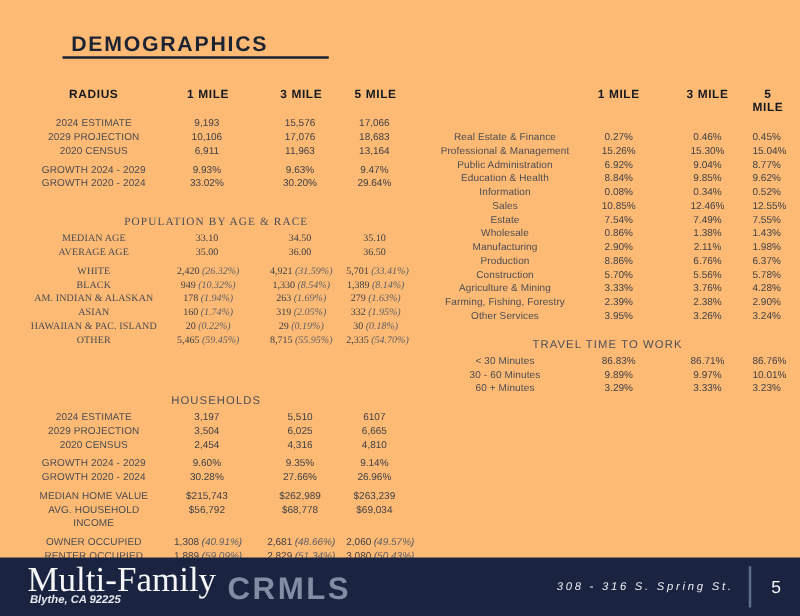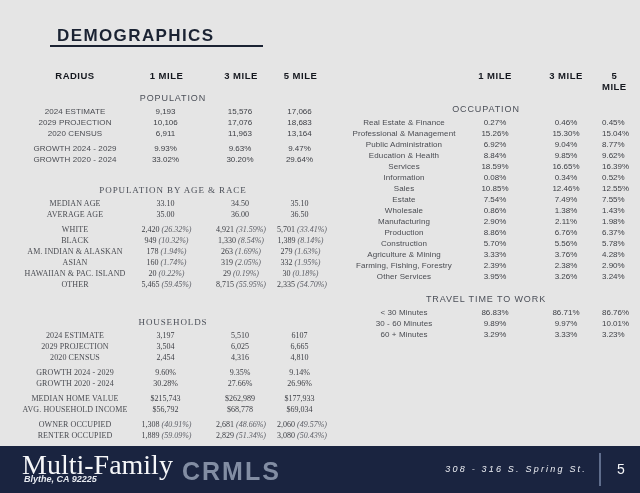--- a/index.html
+++ b/index.html
@@ -1,18 +1,18 @@
 <!DOCTYPE html>
 <html><head>
 <meta charset="utf-8">
 <style>
   * { margin:0; padding:0; box-sizing:border-box; }
   html,body { background:#ffffff; }
   .page {
-    position:relative; width:640px; height:493px; background:#e5e5e5;
+    position:relative; width:640px; height:493px; background:#fdba74;
     font-family:"Liberation Sans", sans-serif; overflow:hidden;
   }
   .title {
     position:absolute; left:57px; top:26px;
     font-size:17px; font-weight:bold; letter-spacing:1.4px; color:#1b2333;
   }
   .title-underline {
     position:absolute; left:50px; top:45px; width:213px; height:2px; background:#1b2333;
   }
   .col { position:absolute; top:70px;text-align:center; }
@@ -20,21 +20,21 @@
   .col-right { left:348px; width:276px; }
   .hdr-row, .row { display:grid; align-items:baseline; }
   .col-left  .hdr-row, .col-left  .row { grid-template-columns:106px 77px 72px 1fr; }
   .col-right .hdr-row, .col-right .row { grid-template-columns:112px 70px 72px 1fr; }
   .hdr-row { font-weight:bold; font-size:9.5px; letter-spacing:0.5px; color:#15181f; }
   .section-heading {
     font-size:9px; letter-spacing:0.9px; color:#4b4f58; margin-bottom:3px;
   }
   .sec { margin-top:12px; }
   .sec-agerace { margin-top:20px;font-family:Liberation Serif, serif; }
-  .sec-households { margin-top:27px;font-family:Liberation Serif, serif; }
+  .sec-households { margin-top:38px; }
   .sec-travel { margin-top:12px; }
   .row { font-size:8px; line-height:11px; color:#3d3f45; }
   .row.gap { margin-top:4px; }
   .lbl { color:#4a4c52; letter-spacing:0.1px; }
   .p { font-style:italic; color:#5c5e66; margin-left:2px; }
   .footer {
     position:absolute; left:0; top:446px; width:640px; height:47px; background:#1a2440;
   }
   .property-type {
     position:absolute; left:22px; top:3px;
@@ -70,21 +70,20 @@
 
   <div class="col col-left">
     <div class="hdr-row">
       <span>RADIUS</span>
       <span>1 MILE</span>
       <span>3 MILE</span>
       <span>5 MILE</span>
     </div>
 
     <div class="sec">
-      <div class="section-heading">POPULATION</div>
       <div>
 
           <div class="row">
             <span class="lbl">2024 ESTIMATE</span>
             <span class="cell"><span class="v">9,193</span><span class="p"></span></span>
             <span class="cell"><span class="v">15,576</span><span class="p"></span></span>
             <span class="cell"><span class="v">17,066</span><span class="p"></span></span>
           </div>
 
           <div class="row">
@@ -215,21 +214,21 @@
             <span class="lbl">GROWTH 2020 - 2024</span>
             <span class="cell"><span class="v">30.28%</span><span class="p"></span></span>
             <span class="cell"><span class="v">27.66%</span><span class="p"></span></span>
             <span class="cell"><span class="v">26.96%</span><span class="p"></span></span>
           </div>
 
           <div class="row gap">
             <span class="lbl">MEDIAN HOME VALUE</span>
             <span class="cell"><span class="v">$215,743</span><span class="p"></span></span>
             <span class="cell"><span class="v">$262,989</span><span class="p"></span></span>
-            <span class="cell"><span class="v">$177,933</span><span class="p"></span></span>
+            <span class="cell"><span class="v">$263,239</span><span class="p"></span></span>
           </div>
 
           <div class="row">
             <span class="lbl">AVG. HOUSEHOLD INCOME</span>
             <span class="cell"><span class="v">$56,792</span><span class="p"></span></span>
             <span class="cell"><span class="v">$68,778</span><span class="p"></span></span>
             <span class="cell"><span class="v">$69,034</span><span class="p"></span></span>
           </div>
 
           <div class="row gap">
@@ -251,21 +250,20 @@
 
   <div class="col col-right">
     <div class="hdr-row">
       <span></span>
       <span>1 MILE</span>
       <span>3 MILE</span>
       <span>5 MILE</span>
     </div>
 
     <div class="sec">
-      <div class="section-heading">OCCUPATION</div>
       <div>
 
           <div class="row">
             <span class="lbl">Real Estate &amp; Finance</span>
             <span class="cell"><span class="v">0.27%</span></span>
             <span class="cell"><span class="v">0.46%</span></span>
             <span class="cell"><span class="v">0.45%</span></span>
           </div>
 
           <div class="row">
@@ -282,26 +280,20 @@
             <span class="cell"><span class="v">8.77%</span></span>
           </div>
 
           <div class="row">
             <span class="lbl">Education &amp; Health</span>
             <span class="cell"><span class="v">8.84%</span></span>
             <span class="cell"><span class="v">9.85%</span></span>
             <span class="cell"><span class="v">9.62%</span></span>
           </div>
 
-          <div class="row">
-            <span class="lbl">Services</span>
-            <span class="cell"><span class="v">18.59%</span></span>
-            <span class="cell"><span class="v">16.65%</span></span>
-            <span class="cell"><span class="v">16.39%</span></span>
-          </div>
 
           <div class="row">
             <span class="lbl">Information</span>
             <span class="cell"><span class="v">0.08%</span></span>
             <span class="cell"><span class="v">0.34%</span></span>
             <span class="cell"><span class="v">0.52%</span></span>
           </div>
 
           <div class="row">
             <span class="lbl">Sales</span>

